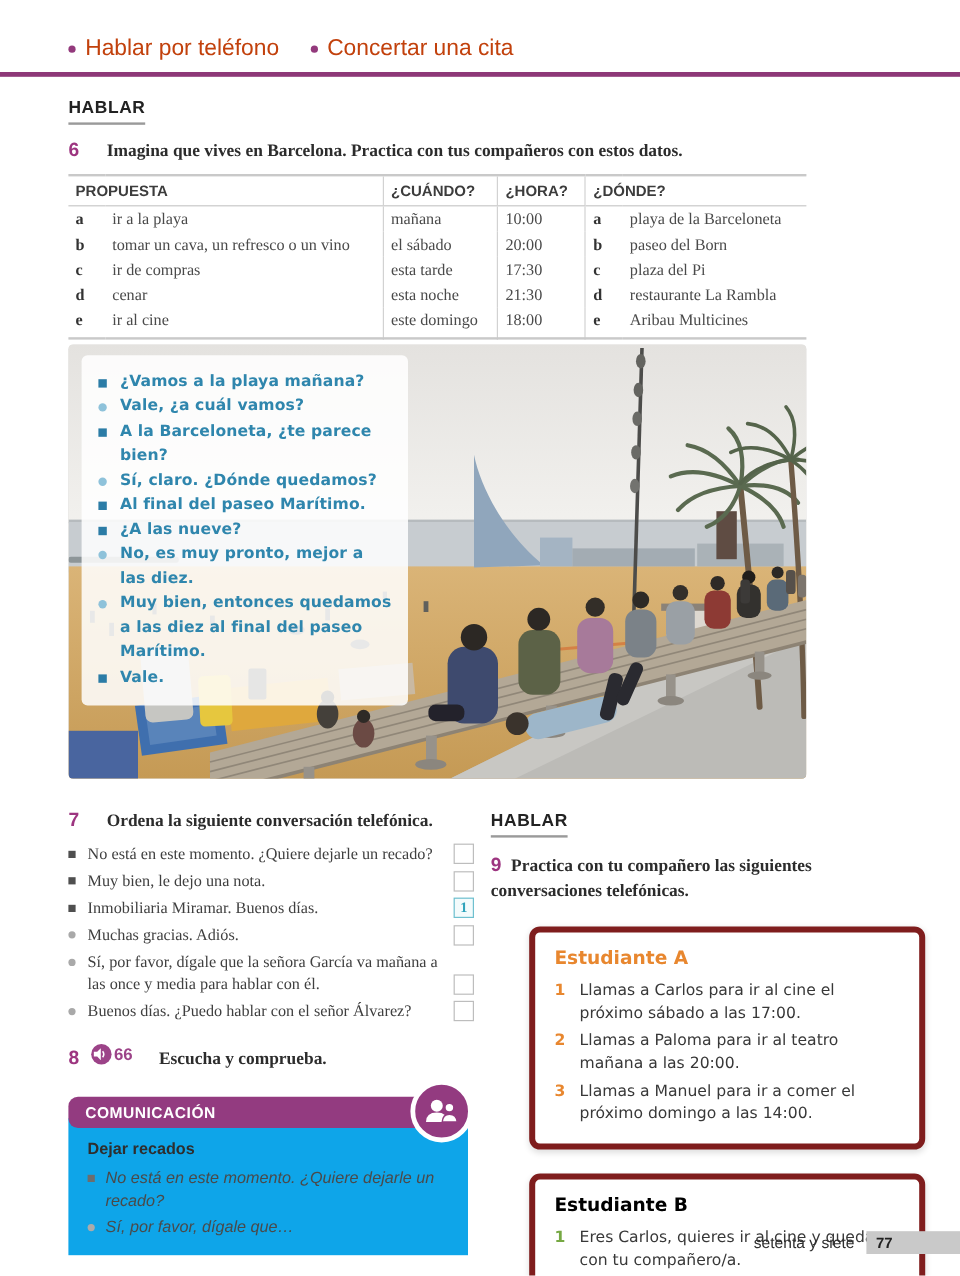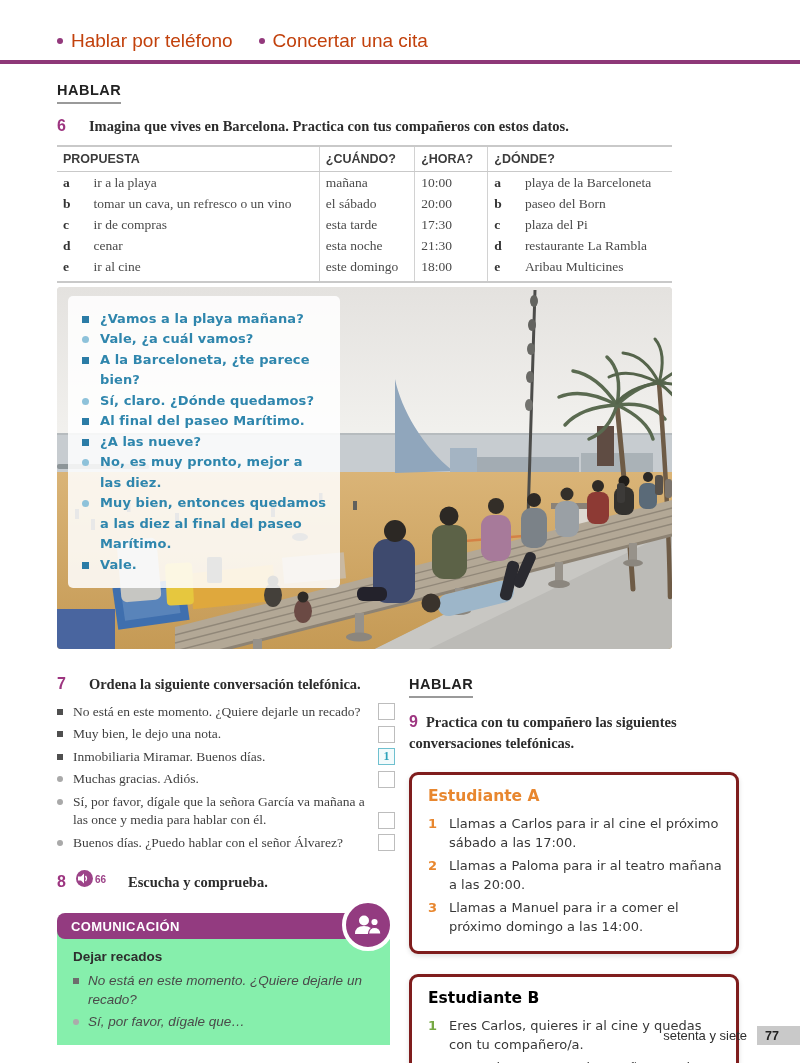--- a/index.html
+++ b/index.html
@@ -72,61 +72,61 @@
               align-self: flex-end; margin-bottom: 1px; display: flex; align-items: center; justify-content: center;
               font-size: 12px; }
   .checkbox.filled { border-color: #6fc0cf; color: #2fa3bb; font-weight: bold; background: #f3fbfc; }
 
   
   .ex8 { margin-top: 18px; display: flex; align-items: baseline; gap: 10px; }
   .audio-chip { display: inline-flex; align-items: baseline; gap: 2px; }
   .audio-circ { width: 17px; height: 17px; border-radius: 50%; background: #9c4388; position: relative;
                 display: inline-block; vertical-align: middle; }
   .audio-circ svg { position: absolute; left: 2.5px; top: 3px; }
-  .audio-track { font-size: 10px; color: #9c4388; font-weight: bold; position: relative; top: -4px; }
+  .audio-track { font-size: 14px; color: #9c4388; font-weight: bold; position: relative; top: -4px; }
 
   
   .combox { margin-top: 22px; position: relative; width: 333px; }
   .combox-bar { background: #933b80; color: #fff; font-weight: bold; font-size: 13px; letter-spacing: .4px;
                 border-radius: 8px; height: 26px; display: flex; align-items: center; padding: 0 14px;
                 position: relative; z-index: 2; width: 310px; }
-  .combox-body { background: #86efac; margin-top: -8px; padding: 18px 16px 14px 16px; position: relative; z-index: 1; }
+  .combox-body { background: #0ea5e9; margin-top: -8px; padding: 18px 16px 14px 16px; position: relative; z-index: 1; }
   .combox-title { font-weight: bold; font-size: 13.5px; color: #2e2e2e; }
   .combox-items { margin-top: 7px; display: flex; flex-direction: column; gap: 3px; }
   .com-item { display: flex; gap: 9px; font-style: italic; font-size: 13.5px; color: #4a4a4a; line-height: 19px; }
   .com-item .b { flex: 0 0 auto; margin-top: 7px; }
   .com-item .b-sq { background: #6d6d6d; width: 6px; height: 6px; }
   .com-item .b-rd { background: #ababab; width: 6px; height: 6px; border-radius: 50%; }
   .people-badge { position: absolute; right: -4px; top: -14px; width: 52px; height: 52px; border-radius: 50%;
                   background: #933b80; border: 4px solid #fff; z-index: 3;
                   display: flex; align-items: center; justify-content: center; }
 
   
   .ex9-wrap { margin-top: 13px; font-family: "Liberation Serif", serif; font-weight: bold;
               font-size: 14.5px; color: #2c2c2c; line-height: 21px; }
   .ex9-wrap .ex-num { margin-right: 8px; }
 
-  .stud-box { background: #fff; border: 3px solid #7f1d1d; border-radius: 9px;
-              box-shadow: 0 2px 5px rgba(0,0,0,.13); padding: 12px 14px 14px 16px; width: 330px; }
+  .stud-box { background: #fff; border: 5px solid #7f1d1d; border-radius: 9px;
+              box-shadow: 0 2px 5px rgba(0,0,0,.13); padding: 12px 14px 14px 16px; width: 330px; margin-left: 32px; }
   .stud-a { margin-top: 18px; }
   .stud-b { margin-top: 20px; }
   .stud-title { font-family: cursive, "DejaVu Sans", sans-serif; font-size: 15.5px; font-weight: bold; }
   .stud-a .stud-title { color: #e8872f; }
   .stud-b .stud-title { color: #000000; }
   .stud-items { margin-top: 9px; display: flex; flex-direction: column; gap: 3px; }
   .stud-item { display: flex; gap: 9px; font-family: cursive, "DejaVu Sans", sans-serif;
                font-size: 13px; color: #383838; line-height: 19.5px; font-weight: 500; }
   .stud-item .n { flex: 0 0 12px; font-weight: bold; }
   .stud-a .stud-item .n { color: #e8872f; }
   .stud-b .stud-item .n { color: #76a843; }
 
   
   .footer { position: absolute; right: 0; bottom: 18px; display: flex; align-items: center; }
   .footer-words { font-size: 13px; color: #2f2f2f; margin-right: 10px; }
-  .footer-pagebox { background: #c9c9c9; width: 43px; height: 19px; display: flex; align-items: center;
+  .footer-pagebox { background: #c9c9c9; width: 78px; height: 19px; display: flex; align-items: center;
                     padding-left: 8px; font-size: 12.5px; font-weight: bold; color: #222; }
 </style>
 </head>
 <body>
 
 <div class="page">
 
   <div class="topbar">
     <div class="topbar-items">
       <div class="topic">

